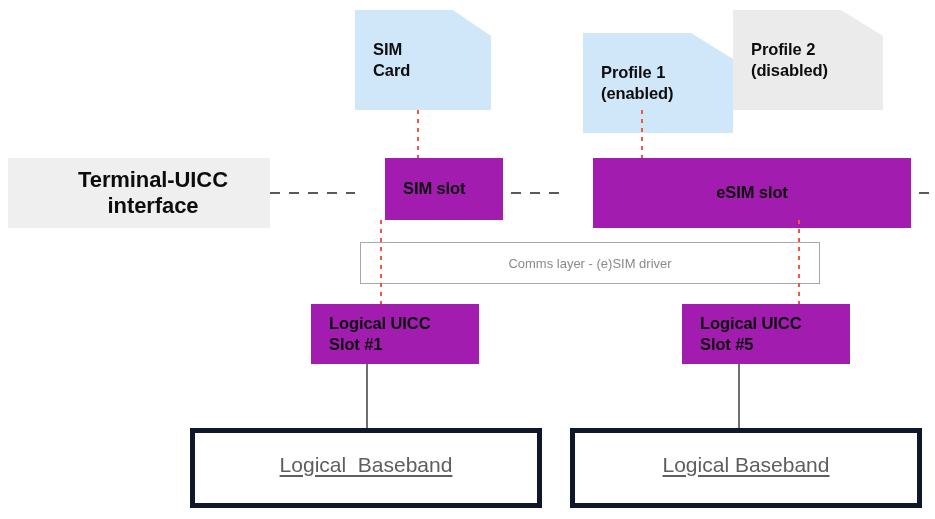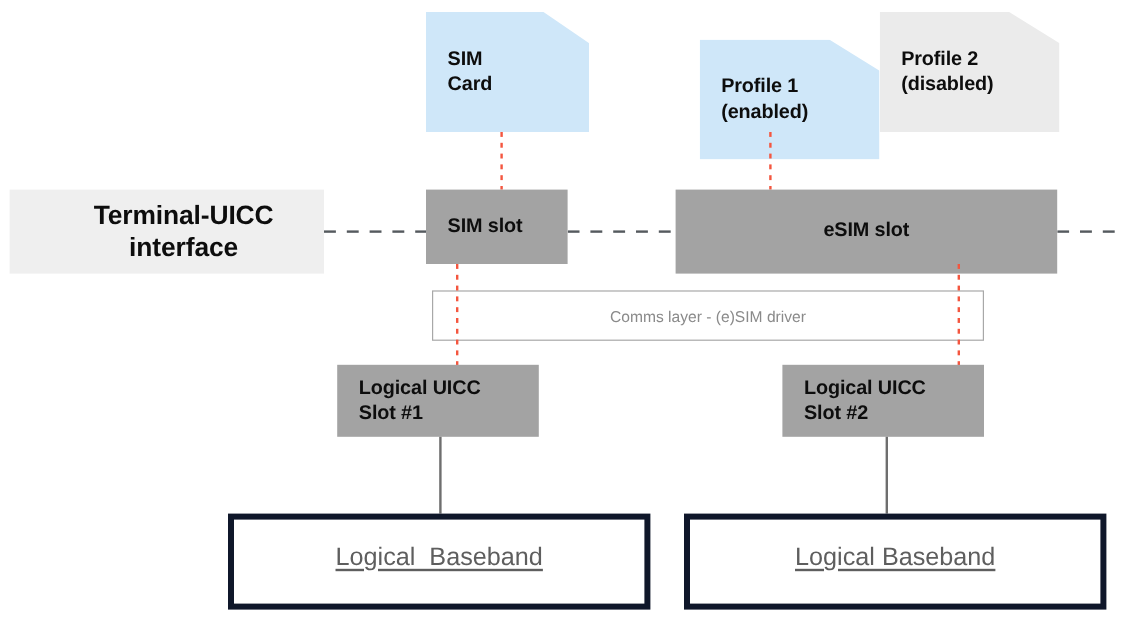--- a/index.html
+++ b/index.html
@@ -36,21 +36,22 @@
   .card .label {
     font-size: 16.5px;
     font-weight: bold;
     color: #0d0d0d;
     line-height: 1.28;
     letter-spacing: -0.1px;
   }
 
   
   .slot {
-    background: #a3a3a3;
+    background: #a21caf;
+    margin-left: 30px;
   }
   .slot .label {
     font-size: 16.5px;
     font-weight: bold;
     color: #0d0d0d;
     line-height: 1.28;
     letter-spacing: -0.1px;
   }
   .slot.center { justify-content: center; text-align: center; }
   .slot.left   { justify-content: flex-start; padding-left: 18px; }
@@ -172,21 +173,21 @@
   <div class="node slot left" style="left:281px; top:304px; width:168px; height:60px;">
     <div>
       <div class="label">Logical UICC</div>
       <div class="label">Slot #1</div>
     </div>
   </div>
 
   <div class="node slot left" style="left:652px; top:304px; width:168px; height:60px;">
     <div>
       <div class="label">Logical UICC</div>
-      <div class="label">Slot #2</div>
+      <div class="label">Slot #5</div>
     </div>
   </div>
 
   <div class="conn conn-grey-v" style="left:366px; top:364px; height:92px;"></div>
   <div class="conn conn-grey-v" style="left:738px; top:364px; height:92px;"></div>
 
   <div class="node outlined-light" style="left:190px; top:428px; width:352px; height:80px;">
     <span class="label">Logical  Baseband</span>
   </div>
 

